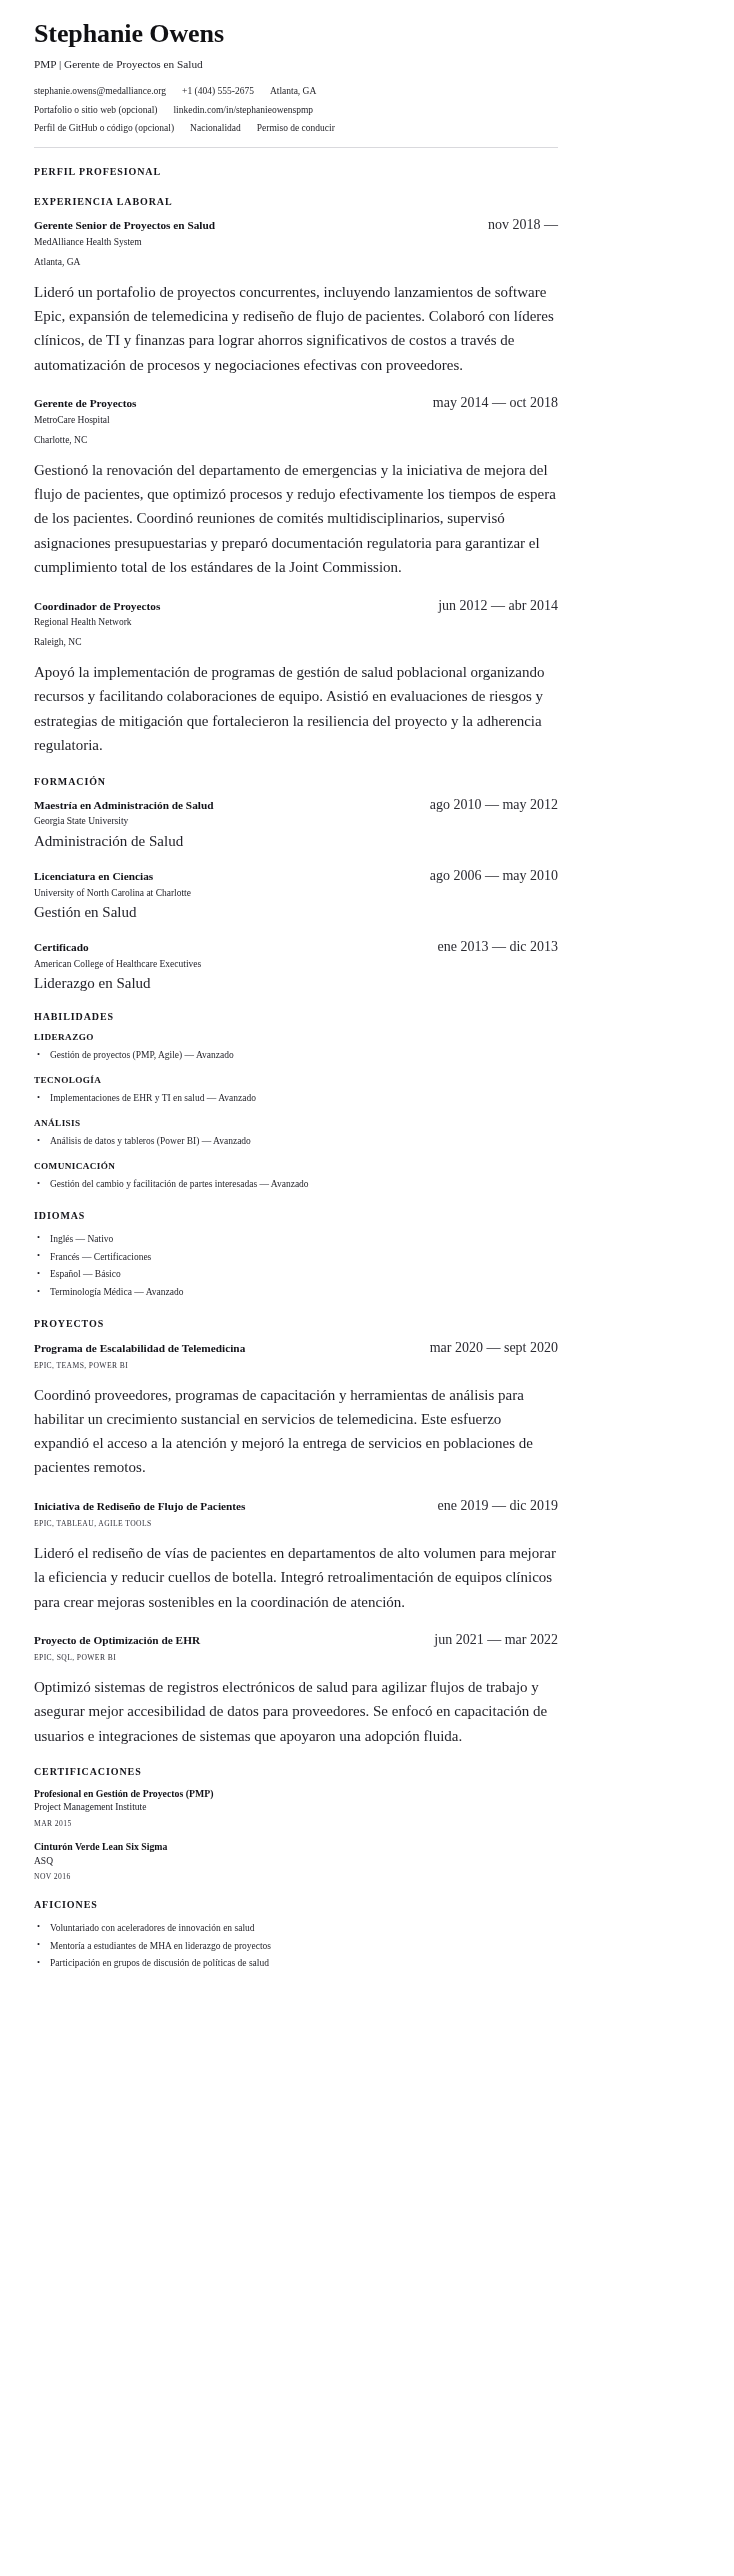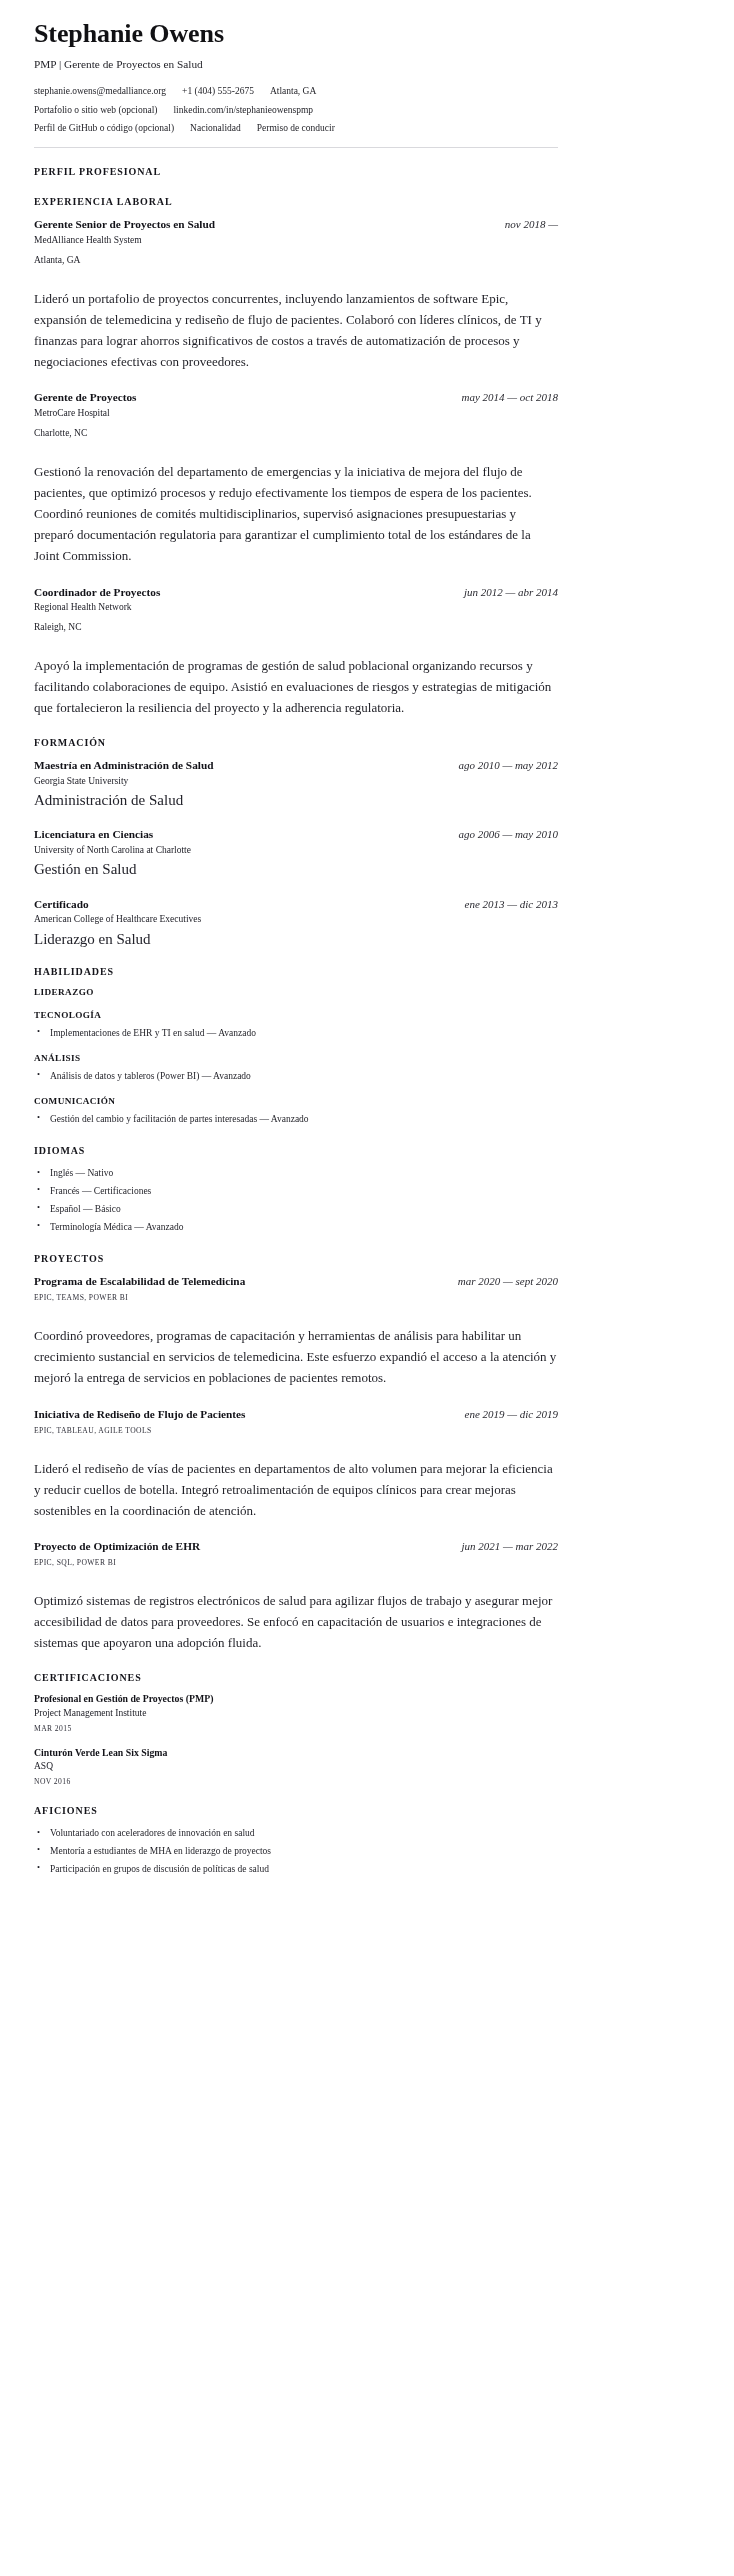--- a/index.html
+++ b/index.html
@@ -83,49 +83,48 @@
     gap: 12.2px;
   }
   .entry-title {
     font-size: 11.3px;
     font-weight: 700;
     color: #121218;
     margin: 0;
     line-height: 1.25;
   }
   .entry-date {
-    font-size: 11px;
+    font-size: 14px;
     color: #2a2a31;
     white-space: nowrap;
     text-align: center;
     flex-shrink: 0;
-    font-style: italic;
   }
   .entry-org {
     font-size: 9.5px;
     color: #22222a;
     margin: 2.4px 0 0 0;
     line-height: 1.45;
   }
   .entry-loc {
     font-size: 9.5px;
     color: #22222a;
     margin: 7.3px 0 0 0;
   }
   .entry-tech {
     font-size: 7.6px;
     letter-spacing: 0.4px;
     color: #30303a;
     margin: 4.9px 0 0 0;
     text-transform: uppercase;
   }
   .entry-desc {
-    font-size: 13px;
+    font-size: 15px;
     line-height: 1.62;
-    margin: 23px 0 0 0;
+    margin: 13px 0 0 0;
     max-width: 630px;
     color: #1f1f26;
   }
   .entry-field {
     font-size: 15px;
     color: #22222a;
     margin: 3.7px 0 0 0;
   }
   .entry-meta {
     font-size: 7.6px;
@@ -279,20 +278,23 @@
       <div class="entry-org">American College of Healthcare Executives</div>
       <div class="entry-field">Liderazgo en Salud</div>
     </div>
   </section>
 
   <section class="section">
     <h2 class="section-title">Habilidades</h2>
 
     <div class="skill-group">
       <h3 class="skill-group-title">Liderazgo</h3>
+      <ul class="bullets">
+        <li>Gestión de proyectos (PMP, Agile) — Avanzado</li>
+      </ul>
     </div>
 
     <div class="skill-group">
       <h3 class="skill-group-title">Tecnología</h3>
       <ul class="bullets">
         <li>Implementaciones de EHR y TI en salud — Avanzado</li>
       </ul>
     </div>
 
     <div class="skill-group">

